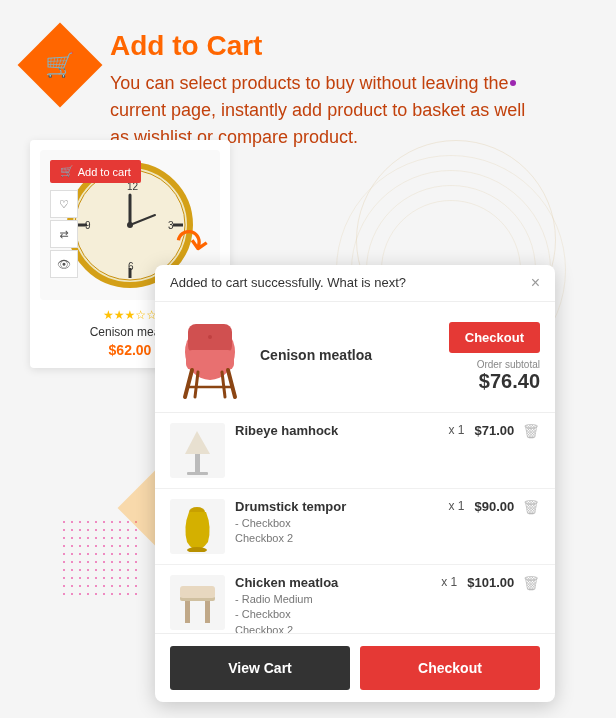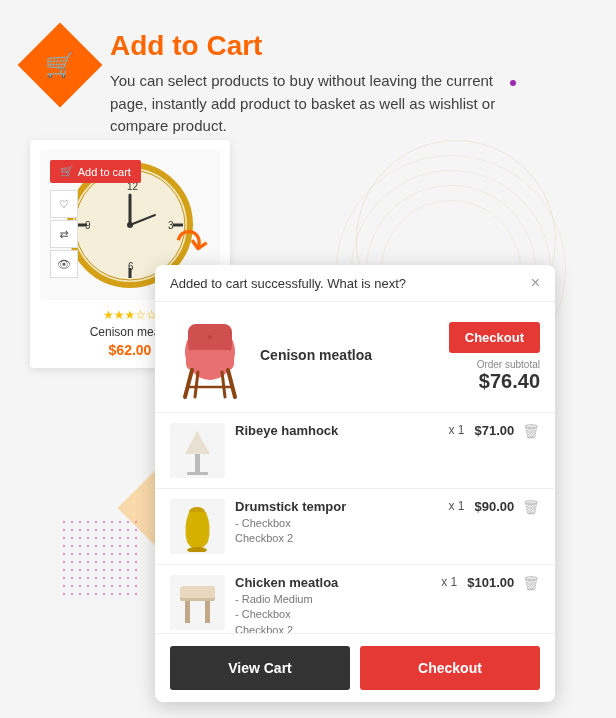--- a/index.html
+++ b/index.html
@@ -78,22 +78,22 @@
       font-size: 24px;
       color: white;
     }
     .header-text h1 {
       color: #ff6600;
       font-size: 28px;
       font-weight: bold;
       margin-bottom: 8px;
     }
     .header-text p {
-      color: #404040;
-      font-size: 15px;
+      color: #c2410c;
+      font-size: 18px;
       line-height: 1.5;
       max-width: 420px;
     }
 
     
     .product-area {
       position: absolute;
       left: 30px;
       top: 140px;
       width: 200px;
@@ -204,21 +204,20 @@
       width: 400px;
       background: white;
       border-radius: 8px;
       box-shadow: 0 4px 20px rgba(0,0,0,0.2);
       z-index: 10;
       overflow: hidden;
     }
     .popup-header {
       display: flex;
       justify-content: space-between;
-      align-items: center;
       padding: 10px 15px;
       border-bottom: 1px solid #eee;
     }
     .popup-header-text {
       font-size: 13px;
       color: #333;
     }
     .popup-close {
       font-size: 16px;
       color: #999;

